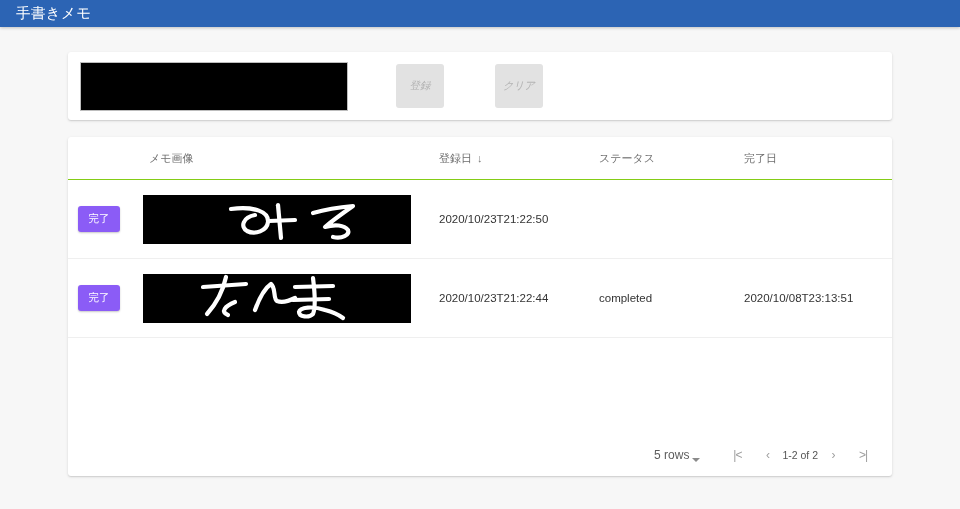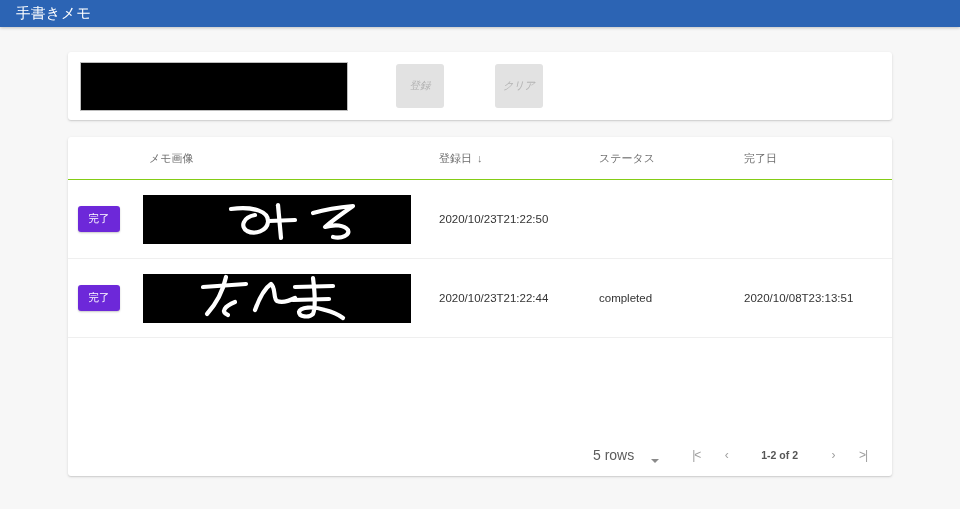--- a/index.html
+++ b/index.html
@@ -118,21 +118,21 @@
   .col-status  { width: 145px; }
   .col-done    { width: 180px; }
 
   .th-inner { padding-left: 6px; display: flex; align-items: center; gap: 5px; }
   .sort-arrow { font-size: 11px; color: #7a7a7a; }
 
   .cell-action { padding-left: 10px !important; }
   .btn-complete {
     width: 42px;
     height: 26px;
-    background: #6d28d9;
+    background: #8b5cf6;
     color: #ffffff;
     border: none;
     border-radius: 3px;
     font-family: inherit;
     font-size: 10.5px;
     display: flex;
     align-items: center;
     justify-content: center;
     box-shadow: 0 1px 2px rgba(0,0,0,0.22);
     cursor: pointer;
@@ -153,22 +153,22 @@
     display: flex;
     align-items: center;
     justify-content: flex-end;
     padding-right: 14px;
     gap: 0;
     flex: 0 0 auto;
   }
   .rows-select {
     display: flex;
     align-items: flex-end;
-    gap: 17px;
-    font-size: 14px;
+    gap: 3px;
+    font-size: 12px;
     color: #5c5c5c;
     margin-right: 22px;
     cursor: pointer;
   }
   .caret {
     width: 0; height: 0;
     border-left: 4px solid transparent;
     border-right: 4px solid transparent;
     border-top: 4px solid #8a8a8a;
   }
@@ -182,22 +182,21 @@
     font-size: 12px;
     cursor: pointer;
     background: none;
     border: none;
     font-family: inherit;
     letter-spacing: -1px;
   }
   .pager-label {
     font-size: 10.5px;
     color: #555555;
-    margin: 0 20px;
-    font-weight: bold;
+    margin: 0 0;
   }
 </style>
 </head>
 <body>
 
 <div class="appbar">
   <span class="appbar-title">手書きメモ</span>
 </div>
 
 <div class="page">

